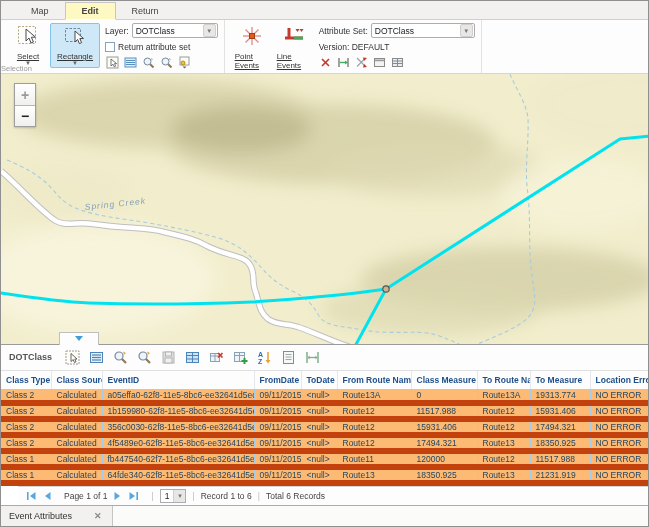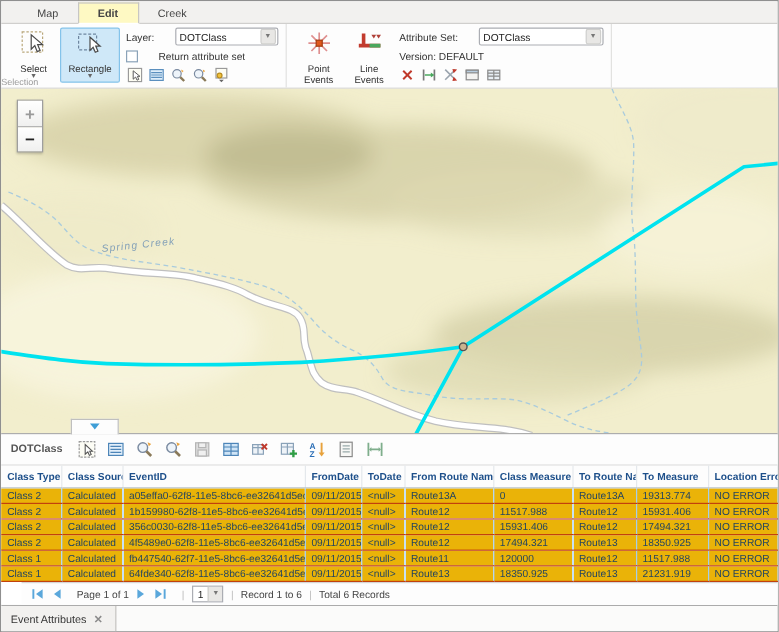--- a/index.html
+++ b/index.html
@@ -13,24 +13,24 @@
   
   .tabbar { height:19px; background:#f2f1ef; border-bottom:1px solid #d0cfcd; display:flex; align-items:center; padding-left:14px; }
   .tab { font-size:9px; color:#444; padding:3px 16px 3px 16px; cursor:default; position:relative; top:1px; }
   .tab.active { background:#fef9c3; border:1px solid #c7c6c4; border-bottom:1px solid #fff;font-weight:bold; }
   
   .ribbon { height:54px; background:#fdfdfd; border-bottom:1px solid #d5d5d5; display:flex; }
   .rgroup { position:relative; display:flex; align-items:flex-start; padding:2px 6px 10px 6px; border-right:1px solid #e2e2e0; }
   .rgroup-label { position:absolute; bottom:0px; left:0; right:0; text-align:left; font-size:7.5px; color:#9b9b9b; }
   .bigbtn { display:flex; flex-direction:column; align-items:center; width:40px; padding:1px 2px; margin:1px 1px; border:1px solid transparent; border-radius:2px; }
   .bigbtn.hl { background:#cfe8f8; border-color:#84c3ea; }
-  .bigbtn .blabel { font-size:8px; color:#333; margin-top:1px; text-align:center; line-height:9px; }
+  .bigbtn .blabel { font-size:8px; color:#333; margin-top:1px; text-align:left; line-height:9px;text-decoration:underline; }
   .bigbtn .dd { font-size:6px; color:#666; line-height:5px; }
   .rcol { display:flex; flex-direction:column; margin-left:4px; margin-top:1px; }
-  .rrow { display:flex; align-items:center; height:15px; margin-bottom:1px;gap:14px; }
+  .rrow { display:flex; align-items:center; height:15px; margin-bottom:1px; }
   .rlabel { font-size:8.5px; color:#333; margin-right:3px; white-space:nowrap; }
   .combo { display:flex; align-items:center; height:15px; background:#fff; border:1px solid #abadb3; border-radius:2px; }
   .combo .cval { font-size:8.5px; color:#222; padding:0 3px; flex:1; white-space:nowrap; overflow:hidden; }
   .combo .cbtn { width:13px; height:13px; margin:0 1px; background:#e8e7e5; border:1px solid #cfcfcd; border-radius:2px; display:flex; align-items:center; justify-content:center; font-size:6px; color:#777; }
   .chk { width:10px; height:10px; background:#fff; border:1px solid #8aa2b8; margin-right:3px; }
   .mini-row { display:flex; align-items:center; gap:4px; margin-top:1px; }
   .mi { width:14px; height:13px; display:flex; align-items:center; justify-content:center; }
   
   .map { height:287px; position:relative; background:#f2eecd; overflow:hidden; }
   .map svg { display:block; }
@@ -40,42 +40,42 @@
   .zin { color:#9a9a9a; font-weight:bold; }
   .zout { color:#222; font-weight:bold; }
   
   .panel { position:relative; border-top:1px solid #9a9a9a; background:#fff; }
   .collapse-tab { position:absolute; top:-13px; left:58px; width:40px; height:13px; background:#fdfdfd; border:1px solid #bfbfbf; border-bottom:none; display:flex; align-items:center; justify-content:center; }
   .ptoolbar { height:26px; display:flex; align-items:center; padding-left:8px; border-bottom:1px solid #e0e0e0; background:#fdfdfd; }
   .ptitle { font-size:9px; font-weight:bold; color:#555; margin-right:12px; }
   .ti { width:17px; height:16px; margin-right:7px; display:flex; align-items:center; justify-content:center; }
   #grid { border-collapse:collapse; table-layout:fixed; width:647px; }
   #grid th { height:19px; font-size:8.5px; font-weight:bold; color:#1d4f8a; text-align:left; padding:0 0 0 5px; background:#fdfdfd; border-bottom:1px solid #bfc7cf; border-right:1px solid #e4e8ec; white-space:nowrap; overflow:hidden; }
-  #grid td { height:13px; font-size:8.5px; color:#25455f; padding:0 0 0 5px; background:#eab308; border-bottom:1px solid #c2410c; border-right:1px solid #a5cdea; white-space:nowrap; overflow:hidden; }
+  #grid td { height:13px; font-size:8.5px; color:#25455f; padding:0 0 0 5px; background:#fdba74; border-bottom:6px solid #c2410c; border-right:1px solid #a5cdea; white-space:nowrap; overflow:hidden; }
   .pagebar { height:19px; border-top:1px solid #d5d5d5; background:#fdfdfd; display:flex; align-items:center; padding-left:8px; font-size:8.5px; color:#444;margin-left:17px; }
   .pagebar .pi { display:flex; align-items:center; margin-right:6px; }
   .pagebar .ptext { margin:0 6px; white-space:nowrap; }
   .pagebar .sep { color:#bbb; margin:0 6px; }
   .pagesel { display:flex; align-items:center; height:14px; border:1px solid #abadb3; background:#fff; }
   .pagesel .pv { font-size:8.5px; color:#222; padding:0 4px; }
   .pagesel .pb { width:12px; height:12px; background:#e8e7e5; border-left:1px solid #cfcfcd; display:flex; align-items:center; justify-content:center; font-size:6px; color:#777; }
   
   .bottombar { height:22px; border-top:1px solid #ababab; background:#fbfbfa; display:flex; align-items:stretch; }
-  .btab { display:flex; align-items:center; gap:6px; background:#f2f1ef; border-right:1px solid #c6c5c3; padding:0 10px 0 8px; font-size:9px; color:#333; }
+  .btab { display:flex; align-items:center; gap:22px; background:#f2f1ef; border-right:1px solid #c6c5c3; padding:0 10px 0 8px; font-size:9px; color:#333; }
   .btab .x { color:#8a8a8a; font-weight:bold; font-size:9px; }
 </style>
 </head>
 <body>
 
 <div id="app">
 
   <div class="tabbar">
     <div class="tab">Map</div>
     <div class="tab active">Edit</div>
-    <div class="tab">Creek</div>
+    <div class="tab">Return</div>
   </div>
 
   <div class="ribbon">
 
     <div class="rgroup">
       <div class="bigbtn">
         <span>
           <svg width="22" height="22" viewBox="0 0 22 22">
             <rect x="1.5" y="1.5" width="17" height="17" fill="none" stroke="#b9a77a" stroke-width="1" stroke-dasharray="2,1.5"></rect>
             <polygon points="9,4 9,16 12,13 14,18 16.4,17 14.4,12.2 18.5,12.2" fill="#fff" stroke="#4a4a4a" stroke-width="1"></polygon>

